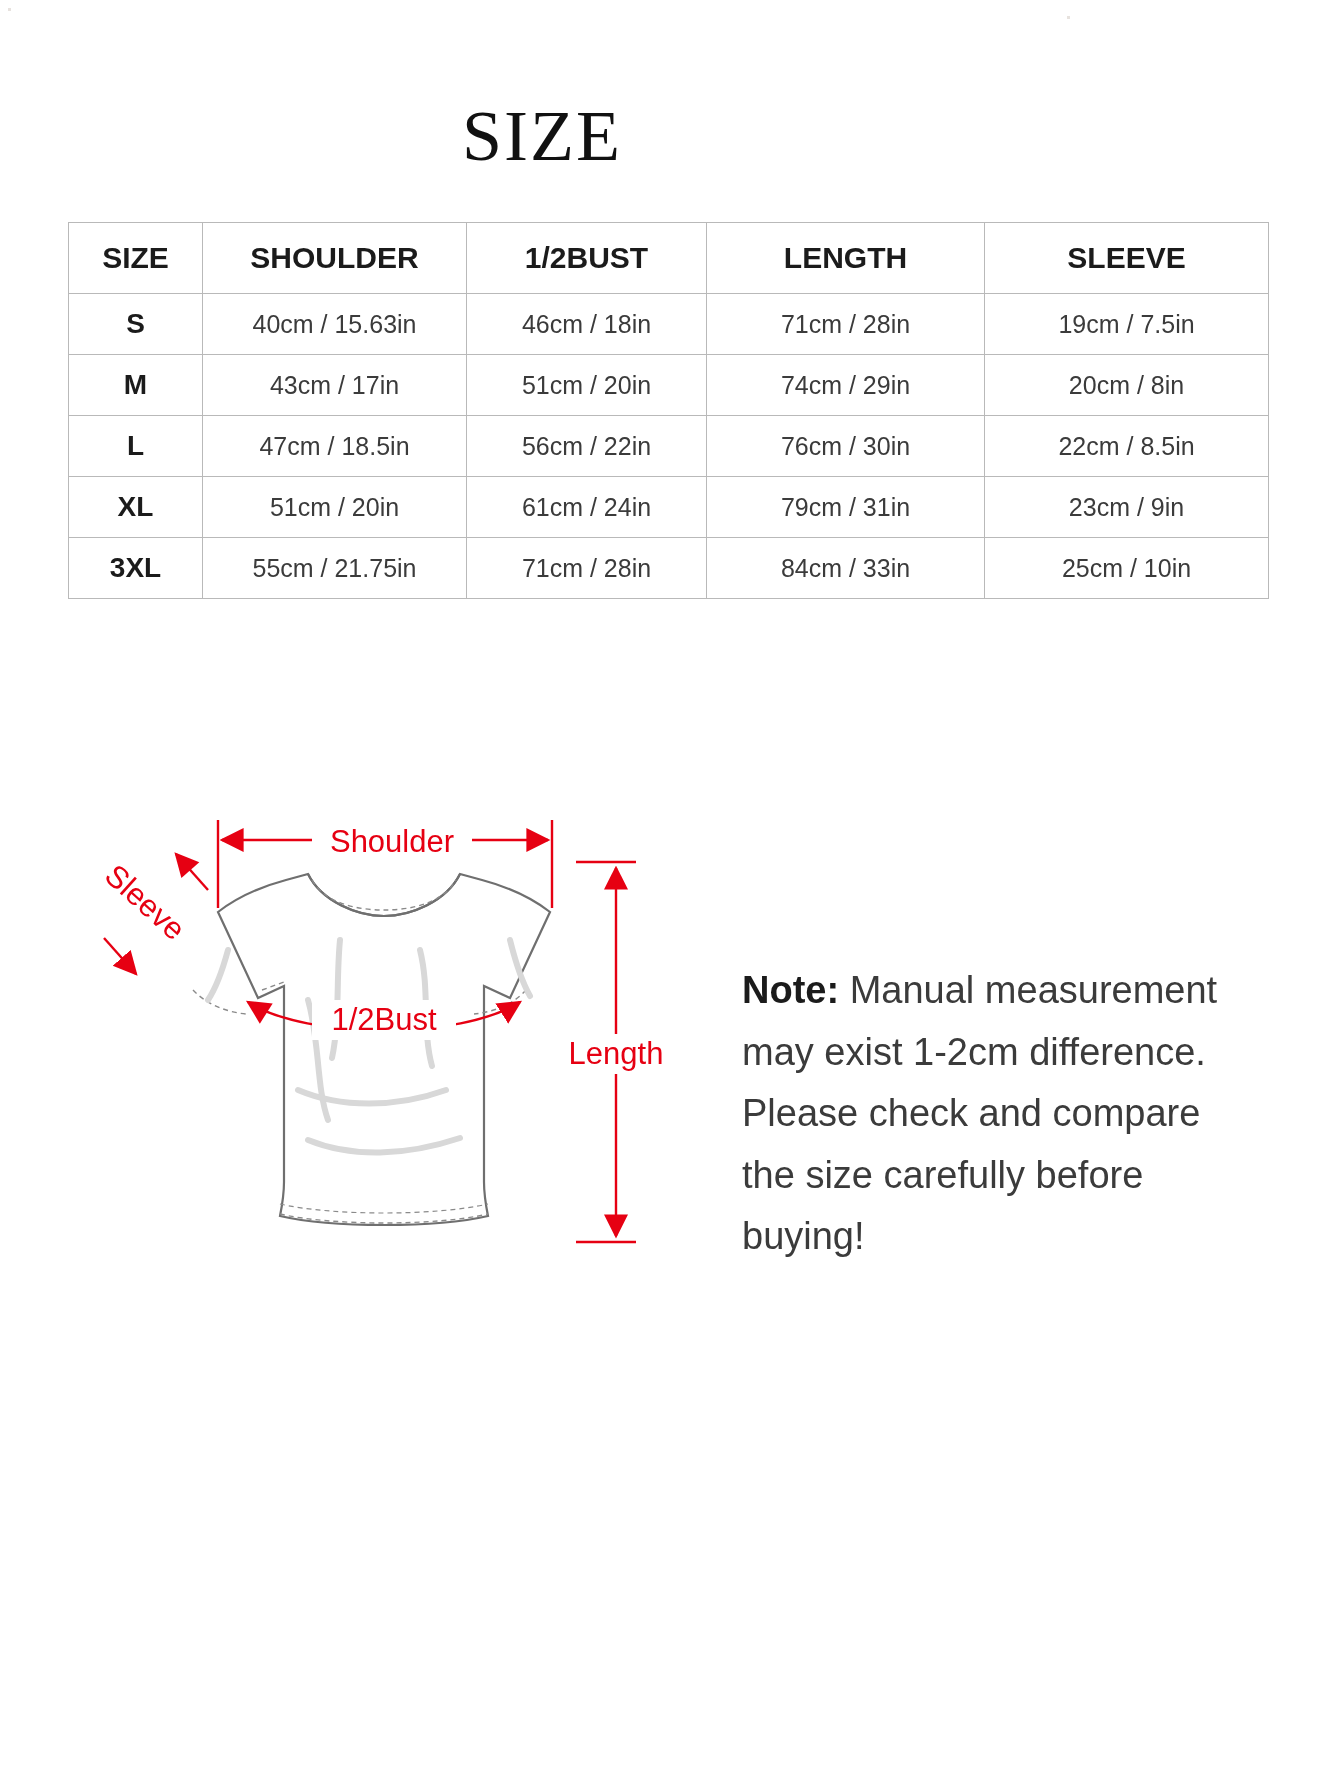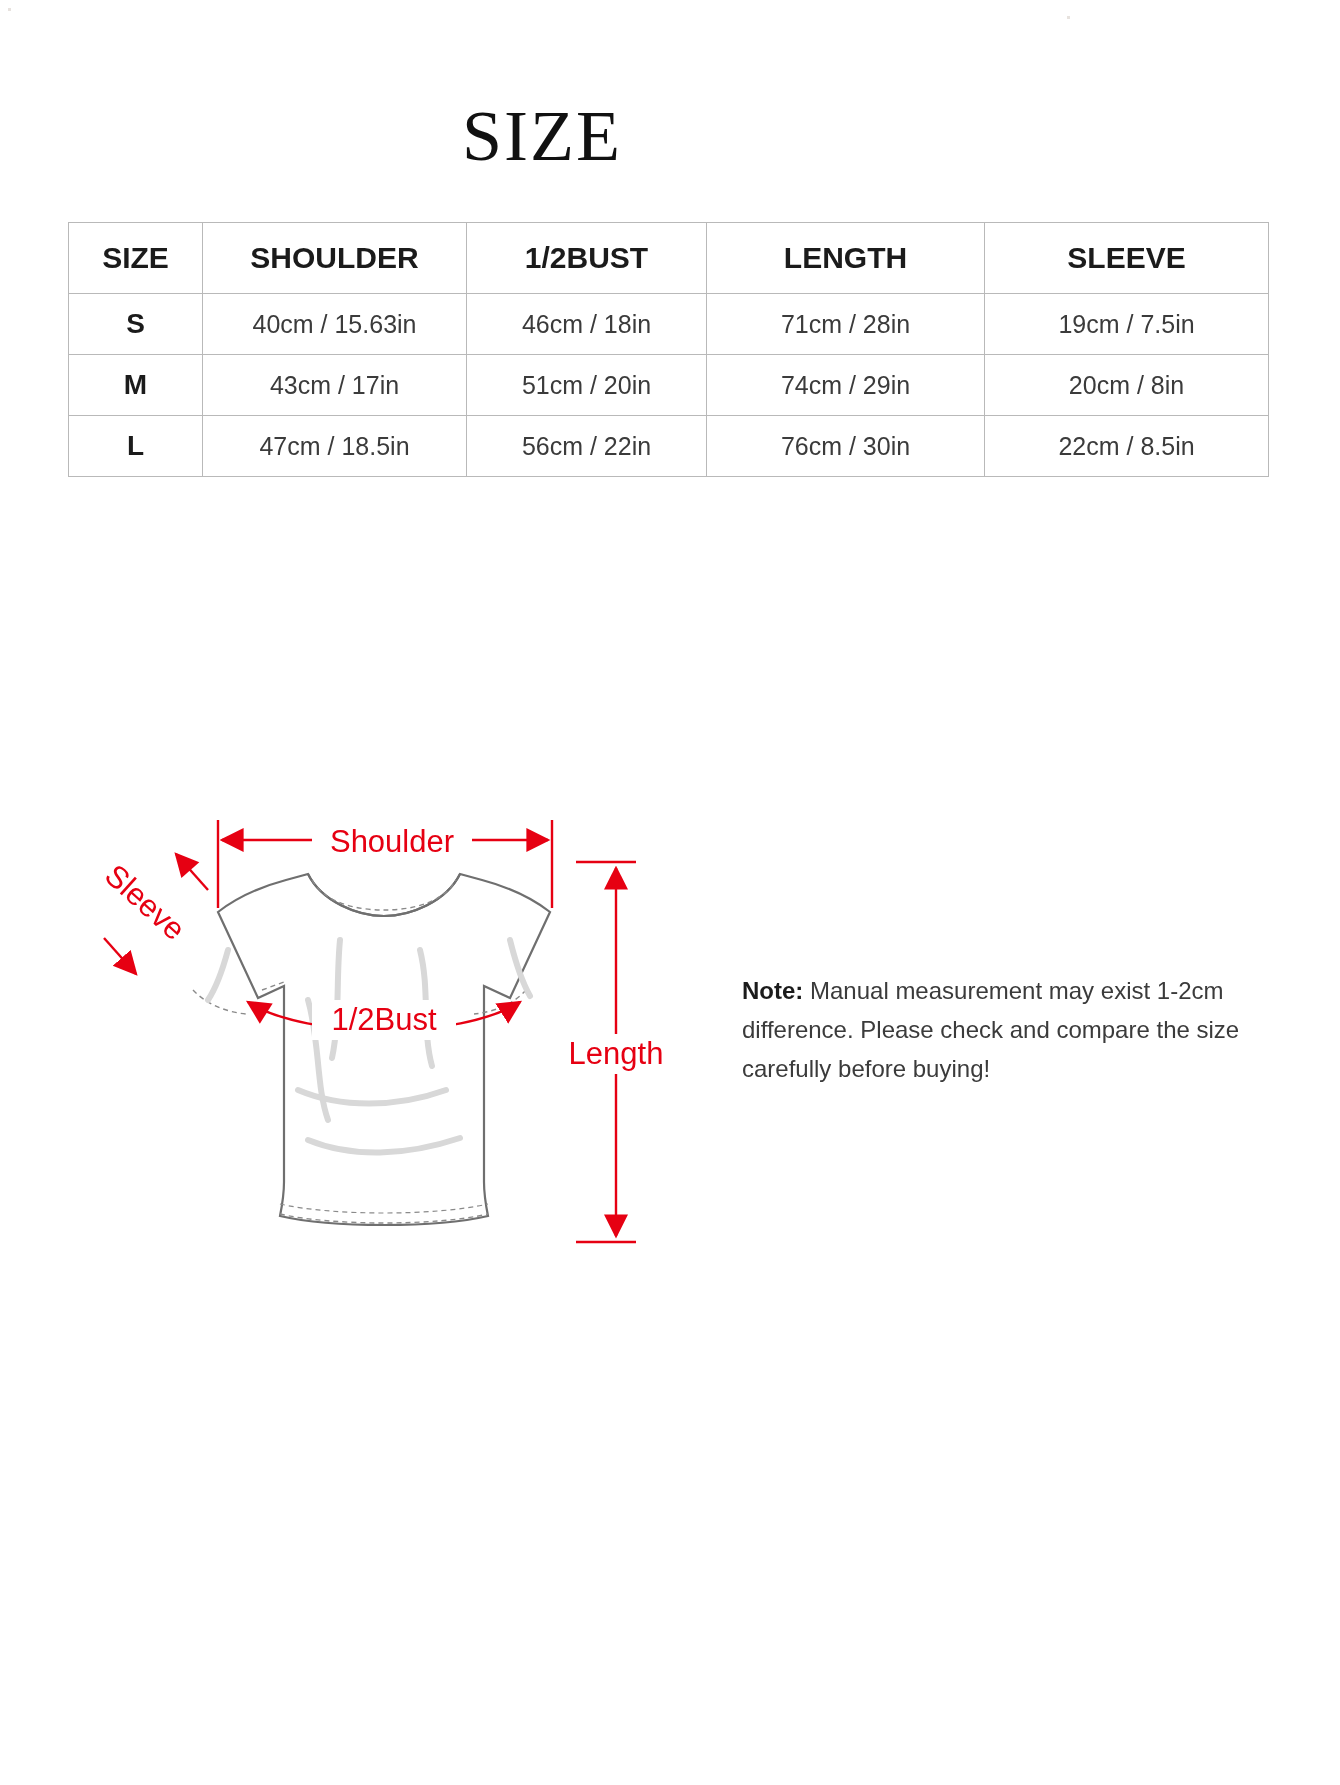--- a/index.html
+++ b/index.html
@@ -83,24 +83,23 @@
     height: 560px;
   }
   .diagram svg { display: block; }
 
   
   .note {
     position: absolute;
     left: 742px;
     top: 960px;
     width: 520px;
-    font-size: 24px;
+    font-size: 38px;
     line-height: 1.62;
     color: #3b3b3b;
-    margin-top: 12px;
   }
   .note b {
     font-weight: 700;
     color: #1b1b1b;
   }
 
   
   .corner {
     position: absolute;
     width: 3px;
@@ -152,20 +151,34 @@
           <td>51cm / 20in</td>
           <td>74cm / 29in</td>
           <td>20cm / 8in</td>
         </tr>
         <tr>
           <td class="size-col">L</td>
           <td>47cm / 18.5in</td>
           <td>56cm / 22in</td>
           <td>76cm / 30in</td>
           <td>22cm / 8.5in</td>
+        </tr>
+        <tr>
+          <td class="size-col">XL</td>
+          <td>51cm / 20in</td>
+          <td>61cm / 24in</td>
+          <td>79cm / 31in</td>
+          <td>23cm / 9in</td>
+        </tr>
+        <tr>
+          <td class="size-col">3XL</td>
+          <td>55cm / 21.75in</td>
+          <td>71cm / 28in</td>
+          <td>84cm / 33in</td>
+          <td>25cm / 10in</td>
         </tr>
       </tbody>
     </table>
   </div>
 
   <div class="diagram">
     <svg width="660" height="560" viewBox="0 0 660 560" xmlns="http://www.w3.org/2000/svg">
       <defs>
         <marker id="arrR" markerWidth="11" markerHeight="11" refX="9" refY="5" orient="auto">
           <path d="M0,0 L10,5 L0,10 z" fill="#e60012"></path>

